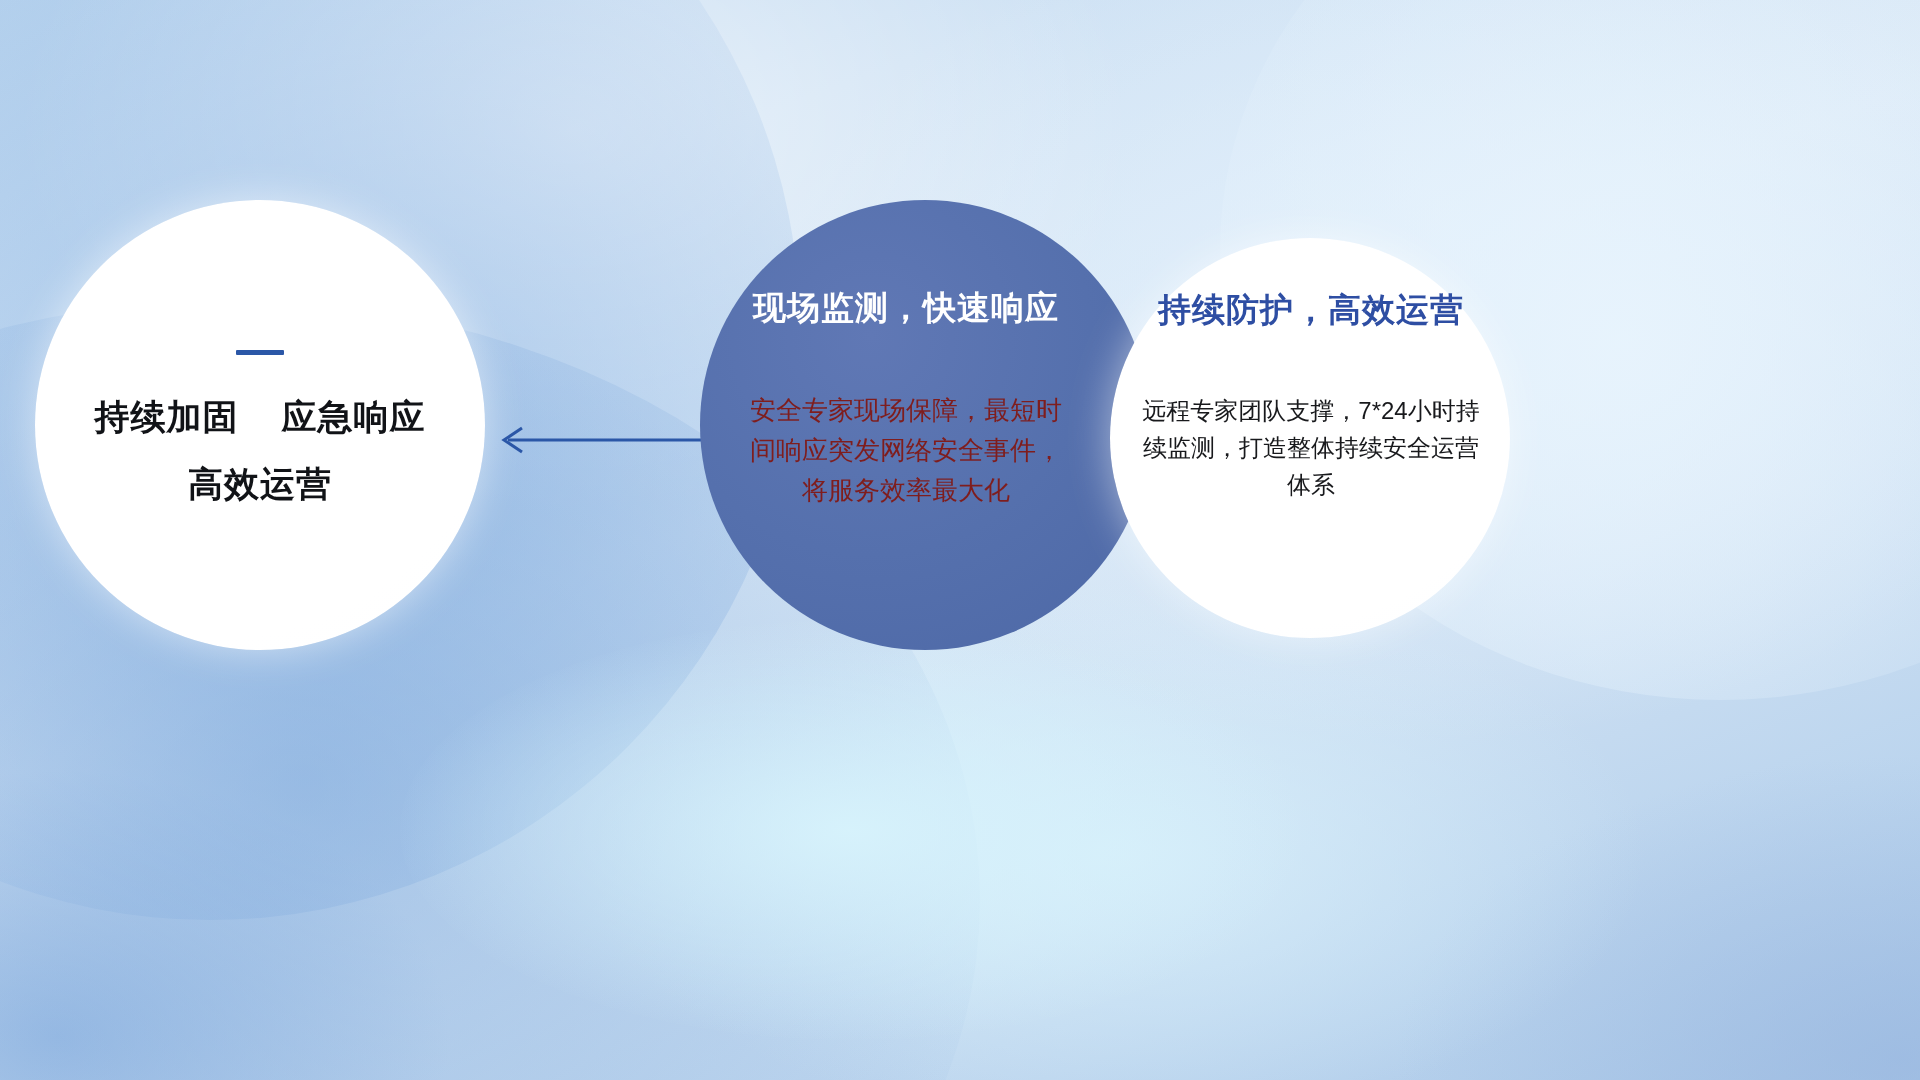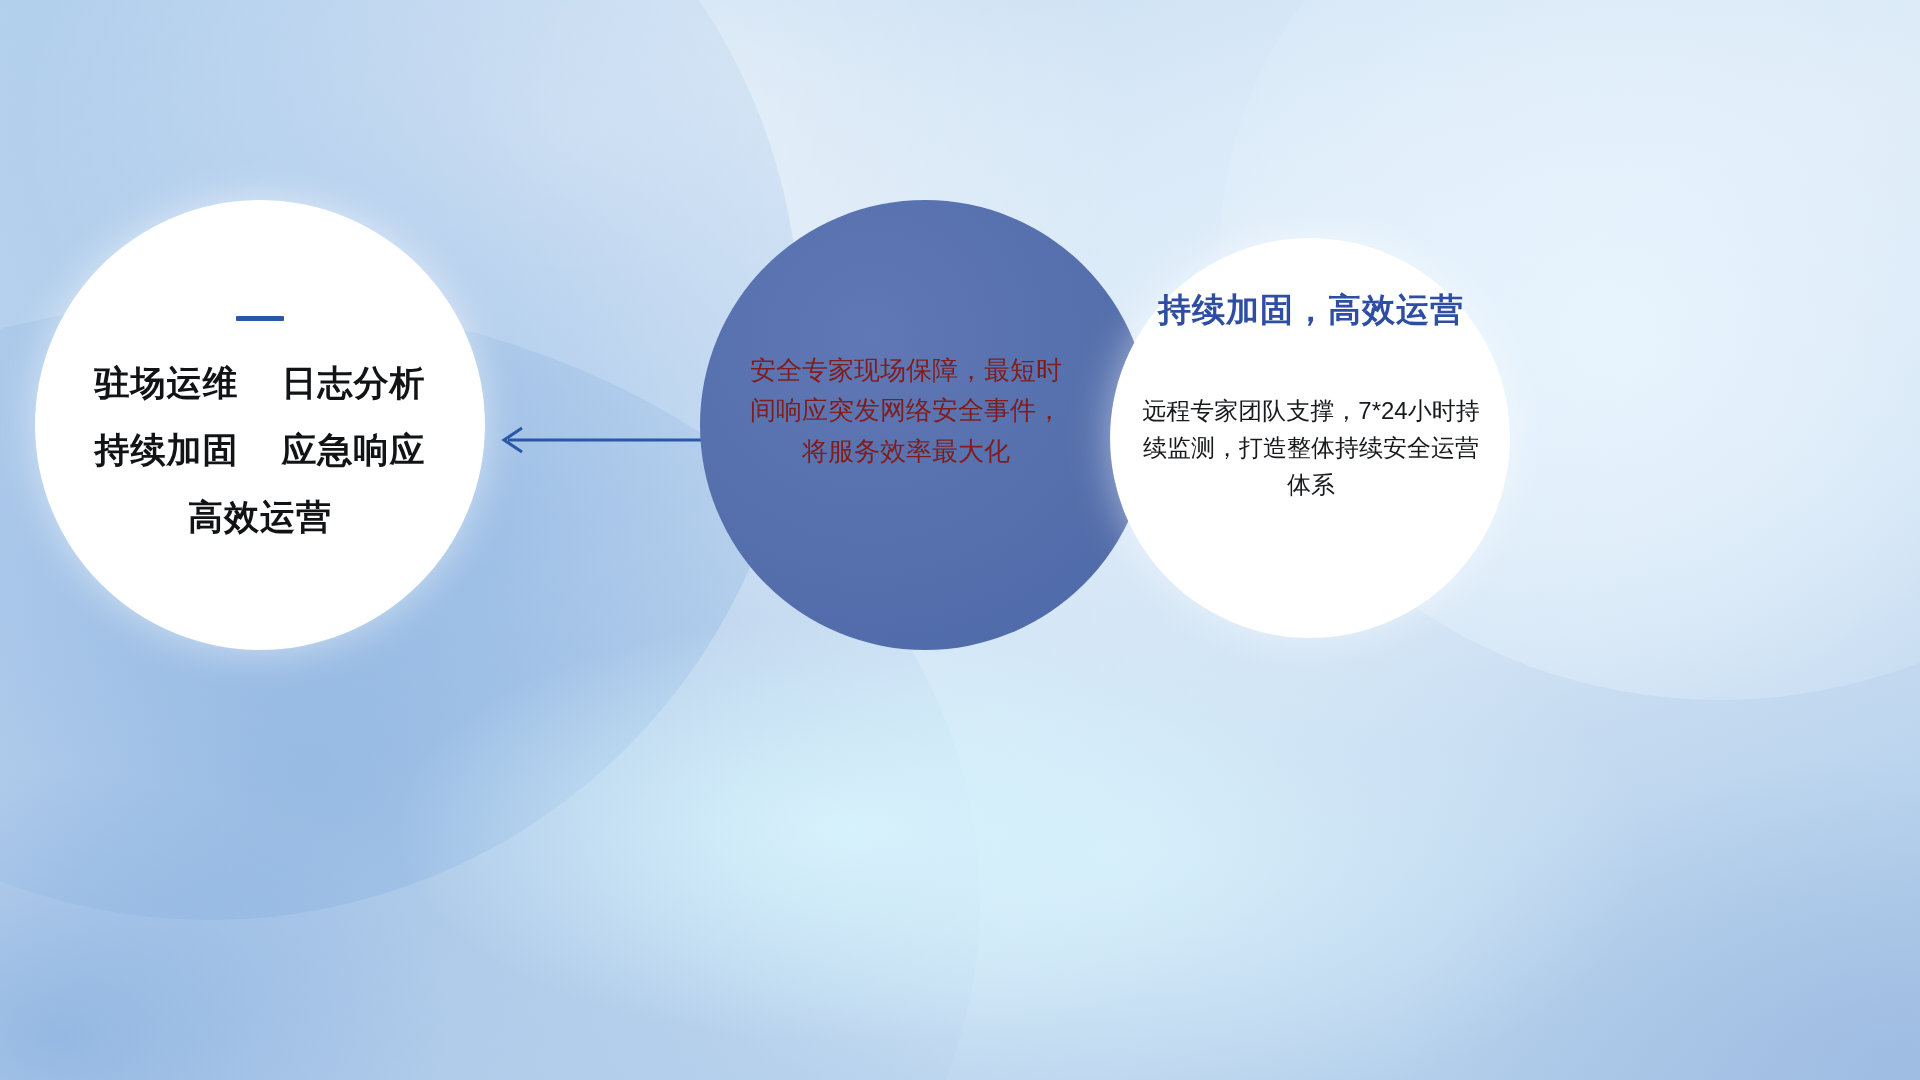--- a/index.html
+++ b/index.html
@@ -115,33 +115,33 @@
 <div id="bg">
   <div id="bg-sweep-1"></div>
   <div id="bg-sweep-2"></div>
   <div id="bg-sweep-3"></div>
   <div id="bg-glow-bottom"></div>
 </div>
 
 <div id="circle-left" class="circle">
   <div class="inner">
     <div id="dash"></div>
-    <div class="left-line">驻场运维    日志分析</div>
     <div class="left-line">持续加固    应急响应</div>
     <div class="left-line">高效运营</div>
   </div>
 </div>
 
 <svg id="arrow" viewBox="0 0 230 50">
   <line x1="228" y1="25" x2="18" y2="25" stroke="#2b57a7" stroke-width="3"></line>
   <polyline points="32,13 14,25 32,37" fill="none" stroke="#2b57a7" stroke-width="3" stroke-linejoin="miter"></polyline>
 </svg>
 
 <div id="circle-mid" class="circle"></div>
 <div id="mid-card" class="card">
+  <div id="mid-title">现场监测，快速响应</div>
   <div id="mid-body">安全专家现场保障，最短时间响应突发网络安全事件，将服务效率最大化</div>
 </div>
 
 <div id="circle-right" class="circle"></div>
 <div id="right-card" class="card">
-  <div id="right-title">持续加固，高效运营</div>
+  <div id="right-title">持续防护，高效运营</div>
   <div id="right-body">远程专家团队支撑，7*24小时持续监测，打造整体持续安全运营体系</div>
 </div>
 
 </body></html>

